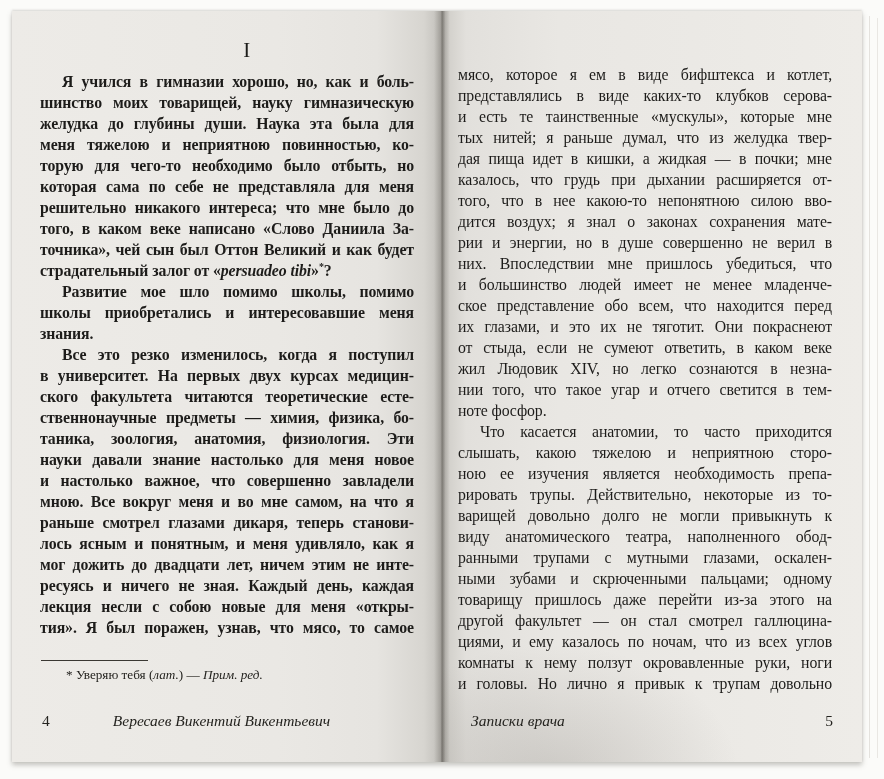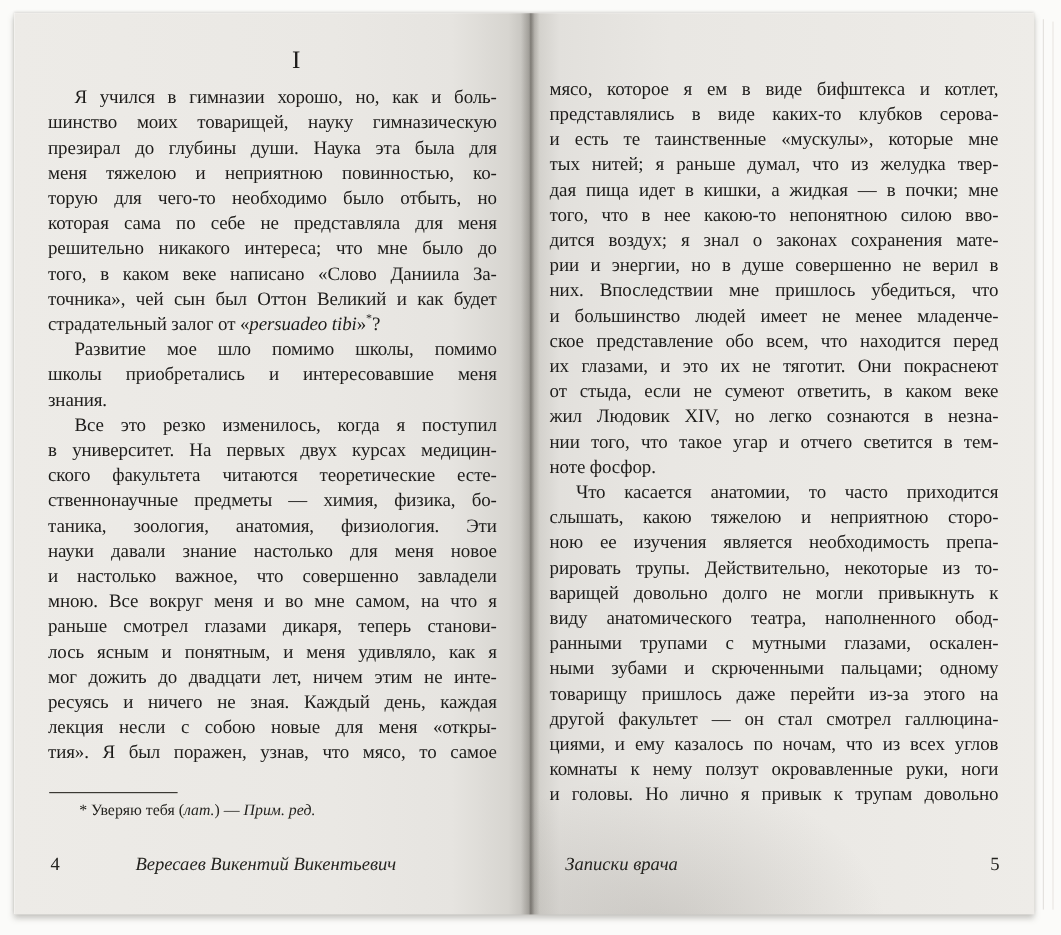--- a/index.html
+++ b/index.html
@@ -32,21 +32,21 @@
   }
   .edge-line{position:absolute;width:1px;background:#e4e2de;}
   .edge-line.a{left:869px;top:16px;height:742px;}
   .edge-line.b{left:877px;top:18px;height:740px;background:#e9e7e3;}
 
   .heading{
     position:absolute;left:60px;top:38px;width:374px;
     text-align:center;font-size:21px;color:#1d1c1a;letter-spacing:0.5px;
   }
   .col{position:absolute;color:#1d1c1a;font-size:15.8px;letter-spacing:-0.1px;}
-  .col-left{left:40px;top:71px;width:374px;}
+  .col-left{left:40px;top:71px;width:374px;font-weight:bold;}
   .col-right{left:458px;top:64px;width:374px;}
   .line{
     height:21px;line-height:21px;overflow:hidden;
     text-align:justify;text-align-last:justify;
   }
   .line.end{text-align-last:left;}
   .line.ind{text-indent:22px;}
   sup{font-size:10px;line-height:0;vertical-align:super;}
 
   .footnote-rule{position:absolute;left:41px;top:660px;width:107px;height:1px;background:#3a3833;}
@@ -68,21 +68,21 @@
   </div>
 
   <div class="edge-line a"></div>
   <div class="edge-line b"></div>
 
   <div class="heading">I</div>
 
   <div class="col col-left" id="left-col">
       <div class="line ind">Я учился в гимназии хорошо, но, как и боль-</div>
       <div class="line">шинство моих товарищей, науку гимназическую</div>
-      <div class="line">презирал до глубины души. Наука эта была для</div>
+      <div class="line">желудка до глубины души. Наука эта была для</div>
       <div class="line">меня тяжелою и неприятною повинностью, ко-</div>
       <div class="line">торую для чего-то необходимо было отбыть, но</div>
       <div class="line">которая сама по себе не представляла для меня</div>
       <div class="line">решительно никакого интереса; что мне было до</div>
       <div class="line">того, в каком веке написано «Слово Даниила За-</div>
       <div class="line">точника», чей сын был Оттон Великий и как будет</div>
       <div class="line end">страдательный залог от «<i>persuadeo tibi</i>»<sup>*</sup>?</div>
       <div class="line ind">Развитие мое шло помимо школы, помимо</div>
       <div class="line">школы приобретались и интересовавшие меня</div>
       <div class="line end">знания.</div>
@@ -100,20 +100,21 @@
       <div class="line">ресуясь и ничего не зная. Каждый день, каждая</div>
       <div class="line">лекция несли с собою новые для меня «откры-</div>
       <div class="line">тия». Я был поражен, узнав, что мясо, то самое</div>
     </div>
   <div class="col col-right" id="right-col">
       <div class="line">мясо, которое я ем в виде бифштекса и котлет,</div>
       <div class="line">представлялись в виде каких-то клубков серова-</div>
       <div class="line">и есть те таинственные «мускулы», которые мне</div>
       <div class="line">тых нитей; я раньше думал, что из желудка твер-</div>
       <div class="line">дая пища идет в кишки, а жидкая — в почки; мне</div>
+      <div class="line">казалось, что грудь при дыхании расширяется от-</div>
       <div class="line">того, что в нее какою-то непонятною силою вво-</div>
       <div class="line">дится воздух; я знал о законах сохранения мате-</div>
       <div class="line">рии и энергии, но в душе совершенно не верил в</div>
       <div class="line">них. Впоследствии мне пришлось убедиться, что</div>
       <div class="line">и большинство людей имеет не менее младенче-</div>
       <div class="line">ское представление обо всем, что находится перед</div>
       <div class="line">их глазами, и это их не тяготит. Они покраснеют</div>
       <div class="line">от стыда, если не сумеют ответить, в каком веке</div>
       <div class="line">жил Людовик XIV, но легко сознаются в незна-</div>
       <div class="line">нии того, что такое угар и отчего светится в тем-</div>

